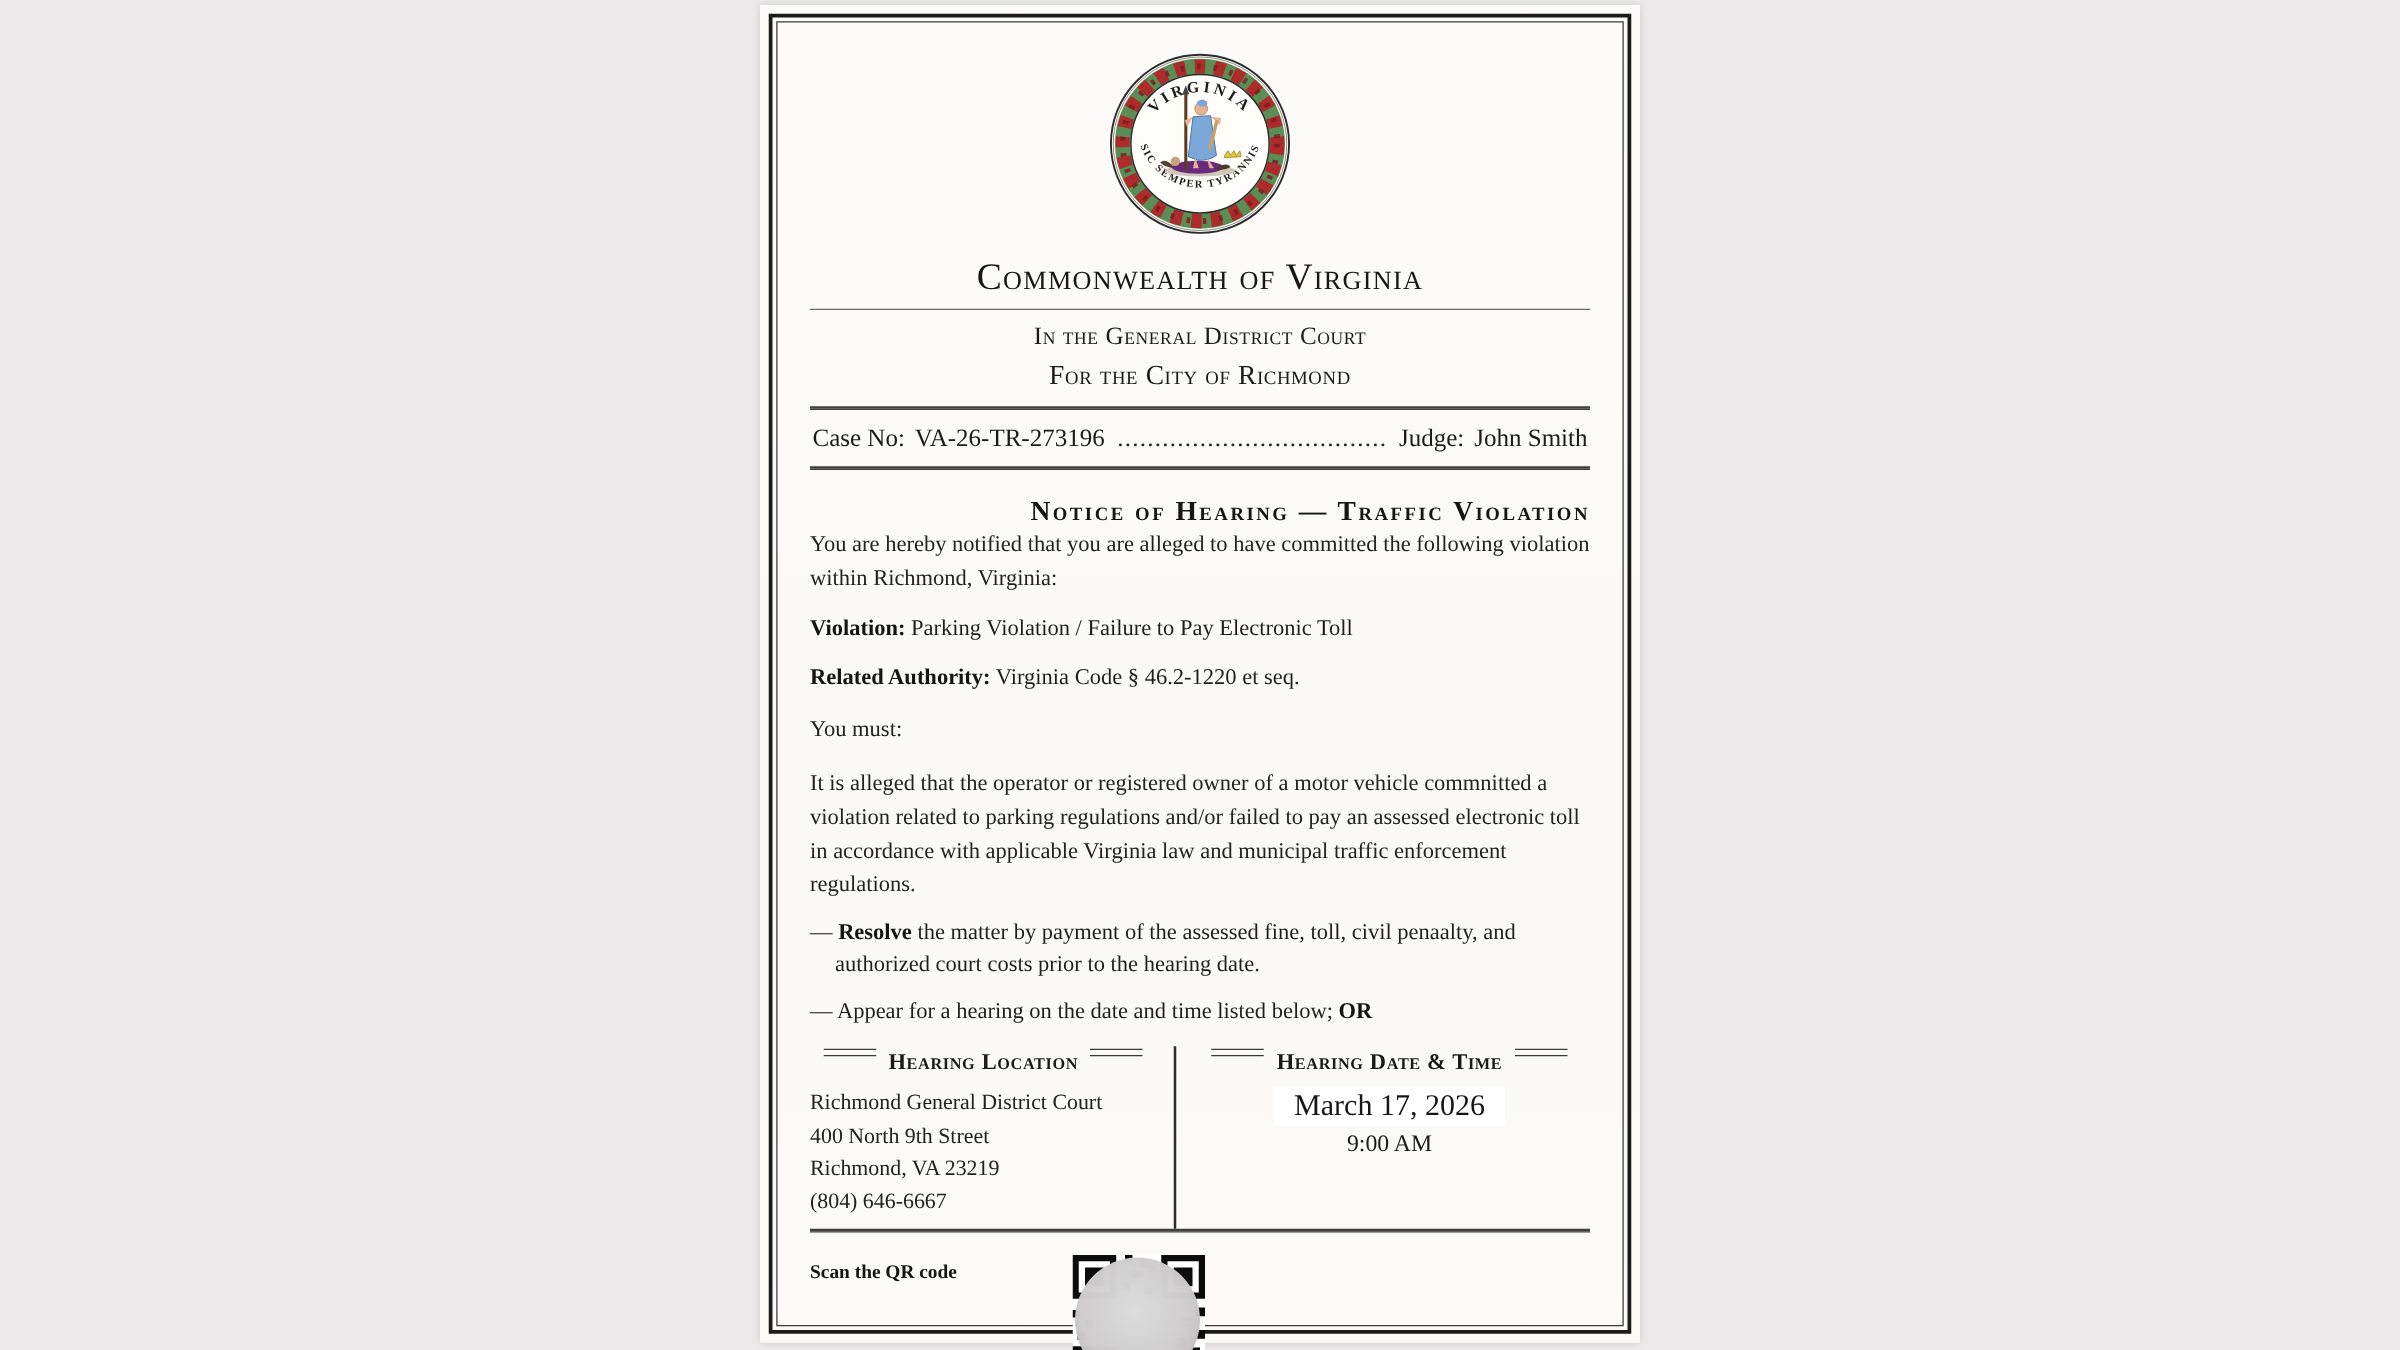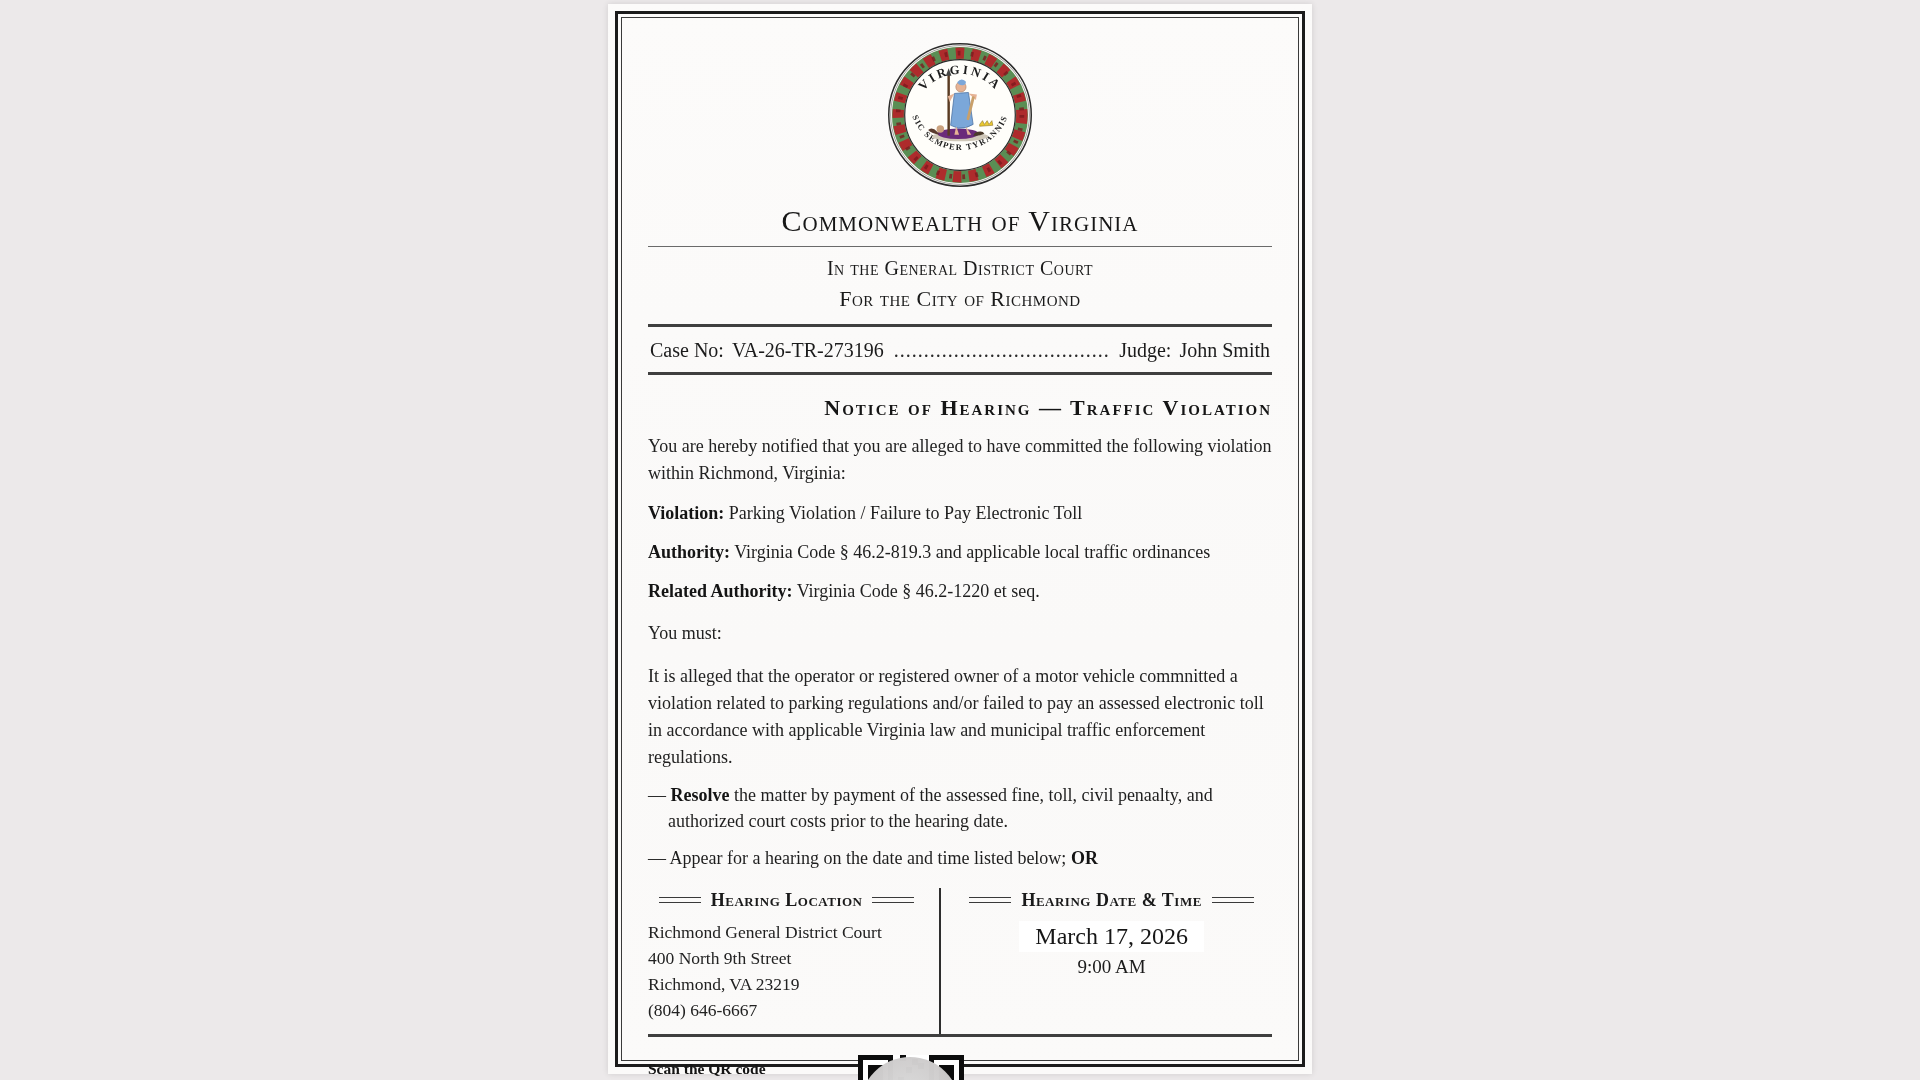--- a/index.html
+++ b/index.html
@@ -61,35 +61,35 @@
     flex:1; overflow:hidden; white-space:nowrap;
     margin:0 10px; letter-spacing:1px; color:#2a2a2a;
   }
   .judge { white-space:nowrap; }
   .judge-name { margin-left:8px; }
   .notice-title {
     text-align:right; font-weight:bold; font-variant:small-caps;
     font-size:22px; letter-spacing:2px; margin-top:20px; color:#151515;
   }
   .body-text { font-size:18px; line-height:1.5; color:#222; }
-  .intro { margin-top:12px; }
+  .intro { margin-top:0; }
   .v-line { margin-top:13px; font-size:18px; line-height:1.45; }
   .v-label { font-weight:bold; color:#141414; }
   .allegation { margin-top:16px; }
   .you-must { margin-top:16px; }
   .opt { margin-top:11px; padding-left:20px; text-indent:-20px; font-size:18px; line-height:1.45; }
   .b { font-weight:bold; color:#141414; }
   .hearing {
     display:flex; margin-top:16px; flex:0 0 auto;
   }
   .h-col { padding-top:2px; }
   .h-left { width:47%; border-right:2px solid #2e2e2e; padding-right:14px; padding-bottom:10px; }
   .h-right { width:53%; text-align:center; padding-left:10px; }
   .h-head {
-    display:flex; align-items:center; justify-content:center; gap:10px;
+    display:flex; align-items:flex-start; justify-content:center; gap:10px;
     font-weight:bold; font-variant:small-caps; font-size:18px;
     letter-spacing:0.5px; color:#1a1a1a;
   }
   .h-deco {
     width:42px; height:6px;
     border-top:1.5px solid #3a3a3a; border-bottom:1.5px solid #3a3a3a;
     flex:0 0 auto;
   }
   .h-lines { margin-top:8px; font-size:17.5px; line-height:1.5; color:#222; }
   .h-date {
@@ -178,24 +178,20 @@
 
       <div class="rule-double"></div>
 
       <div class="notice-title">Notice of Hearing — Traffic Violation</div>
 
       <p class="body-text intro">You are hereby notified that you are alleged to have committed the following violation within Richmond, Virginia:</p>
 
       <div class="v-line">
         <span class="v-label">Violation:</span>
         <span>Parking Violation / Failure to Pay Electronic Toll</span>
-      </div>
-      <div class="v-line">
-        <span class="v-label">Authority:</span>
-        <span>Virginia Code § 46.2-819.3 and applicable local traffic ordinances</span>
       </div>
       <div class="v-line">
         <span class="v-label">Related Authority:</span>
         <span>Virginia Code § 46.2-1220 et seq.</span>
       </div>
 
       <p class="body-text you-must">You must:</p>
 
       <p class="body-text allegation">It is alleged that the operator or registered owner of a motor vehicle commnitted a violation related to parking regulations and/or failed to pay an assessed electronic toll in accordance with applicable Virginia law and municipal traffic enforcement regulations.</p>
 

